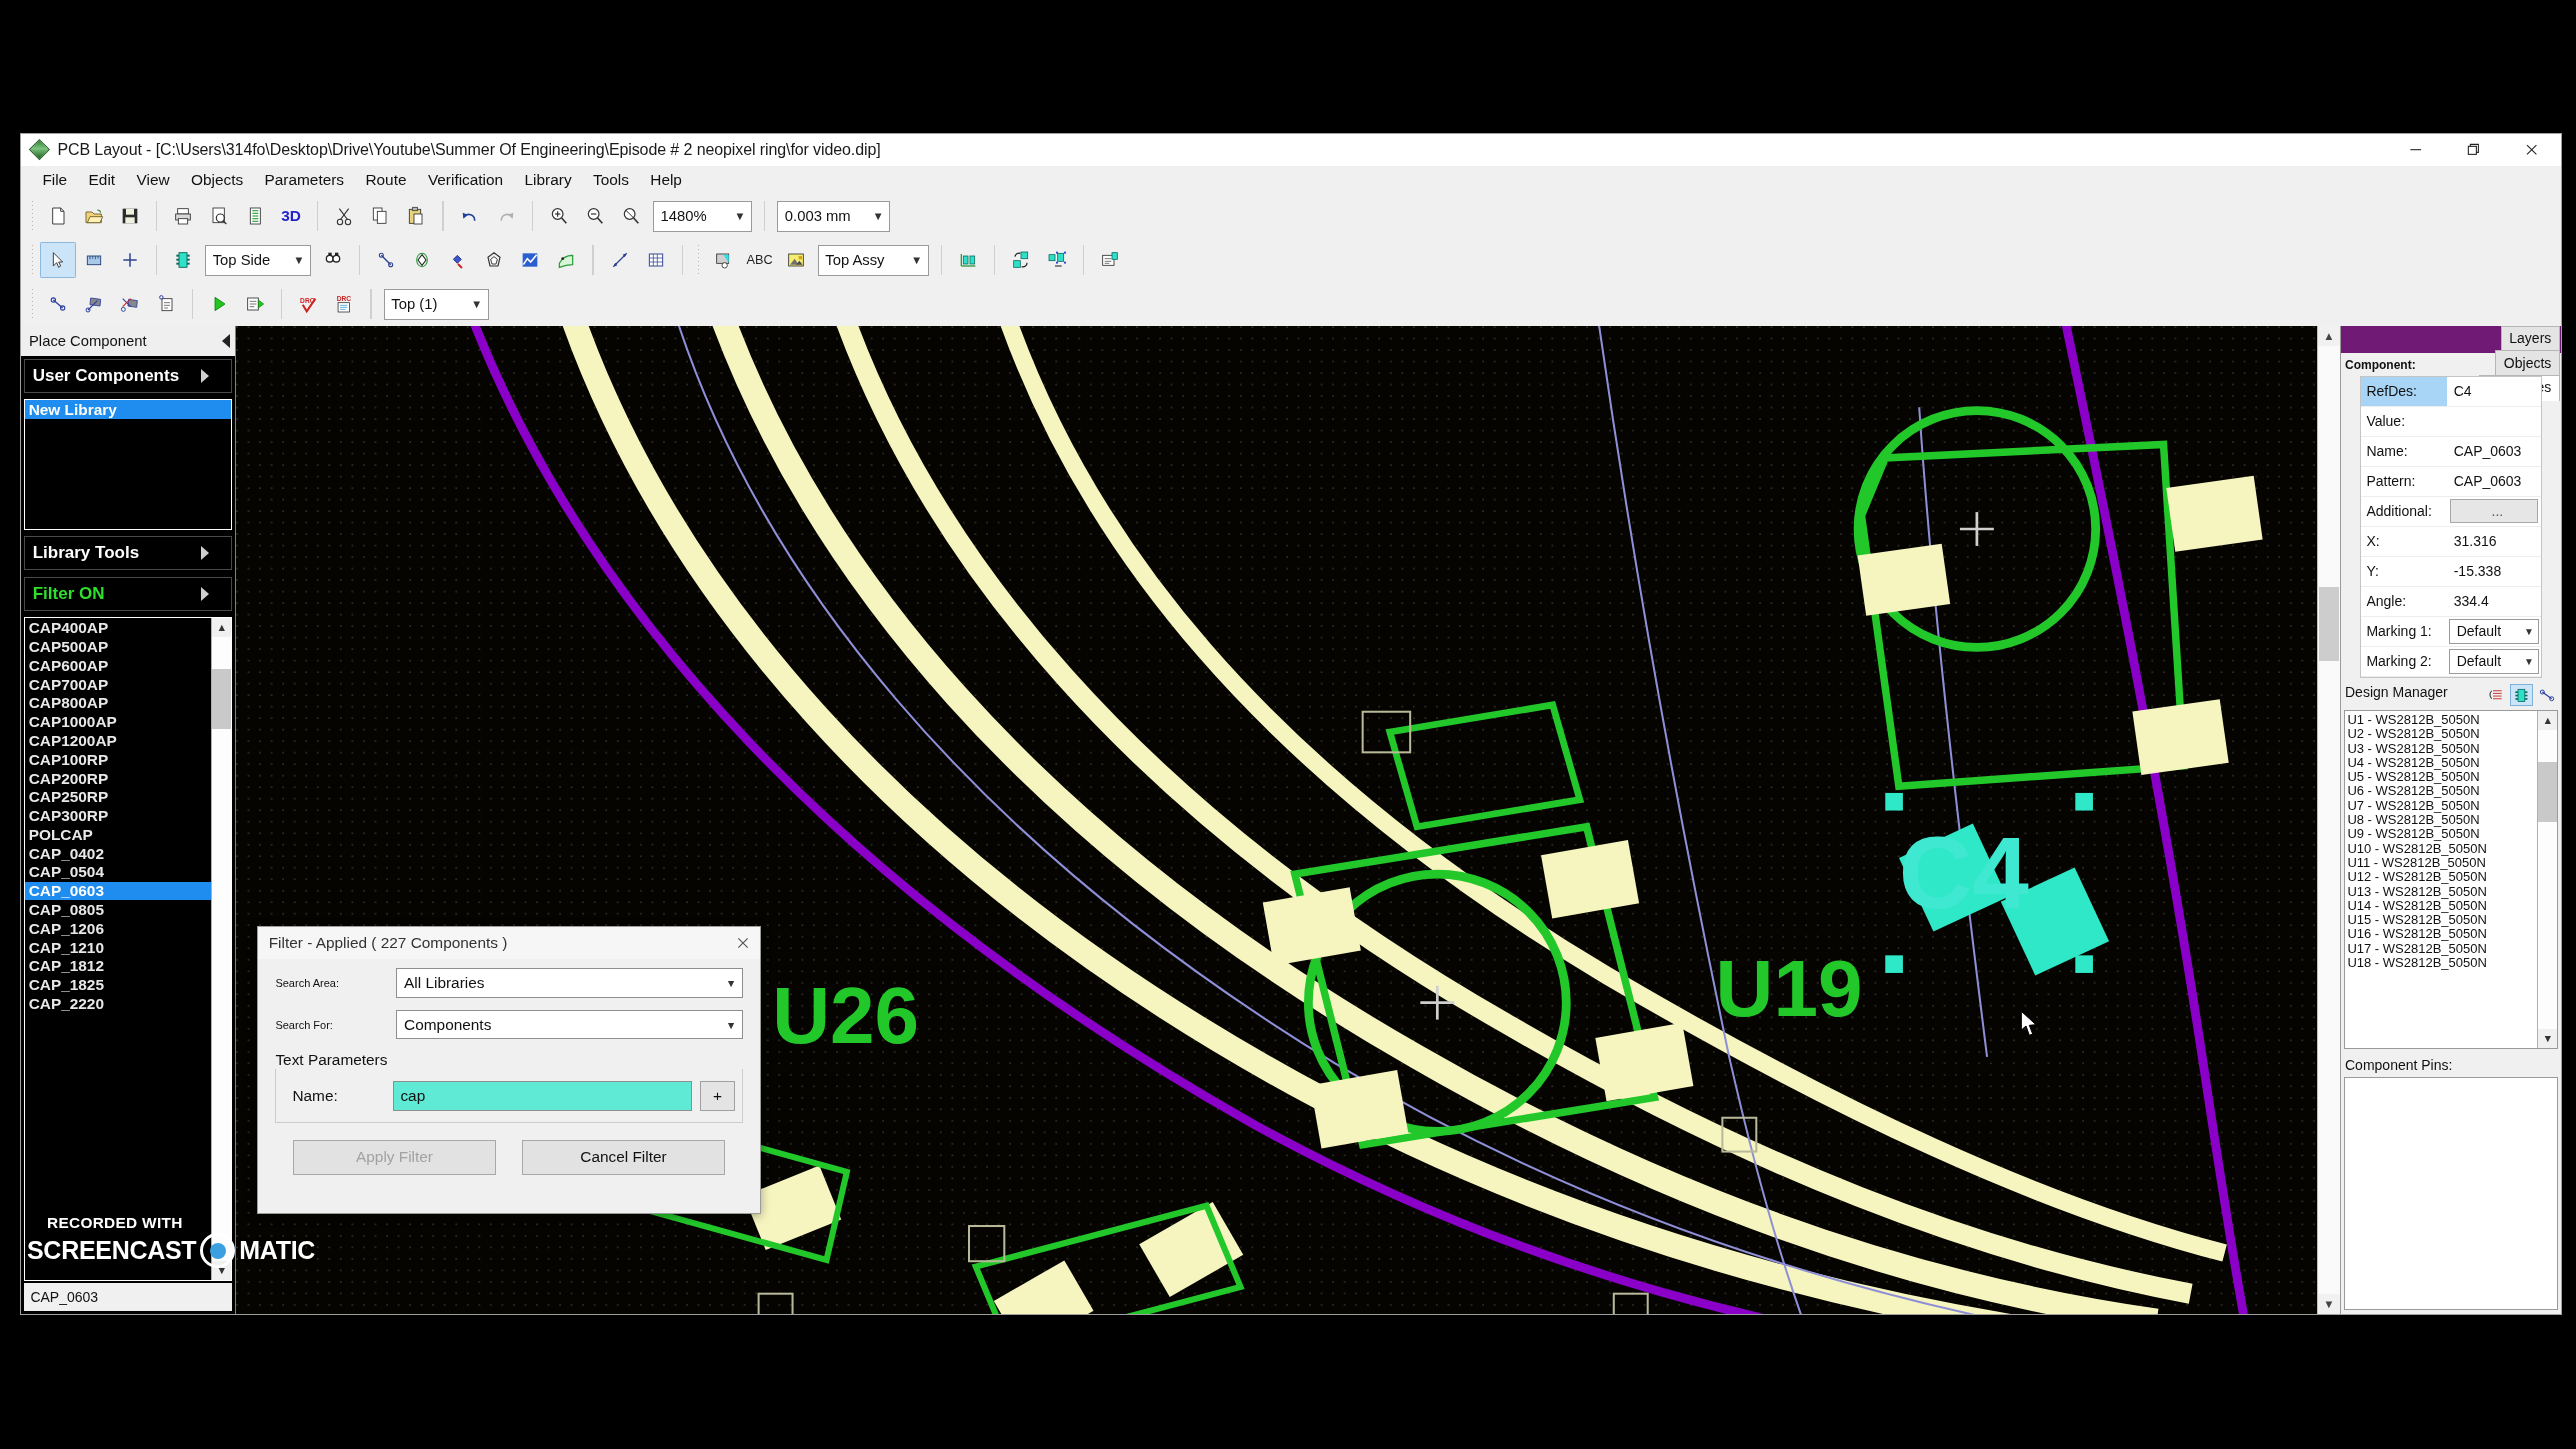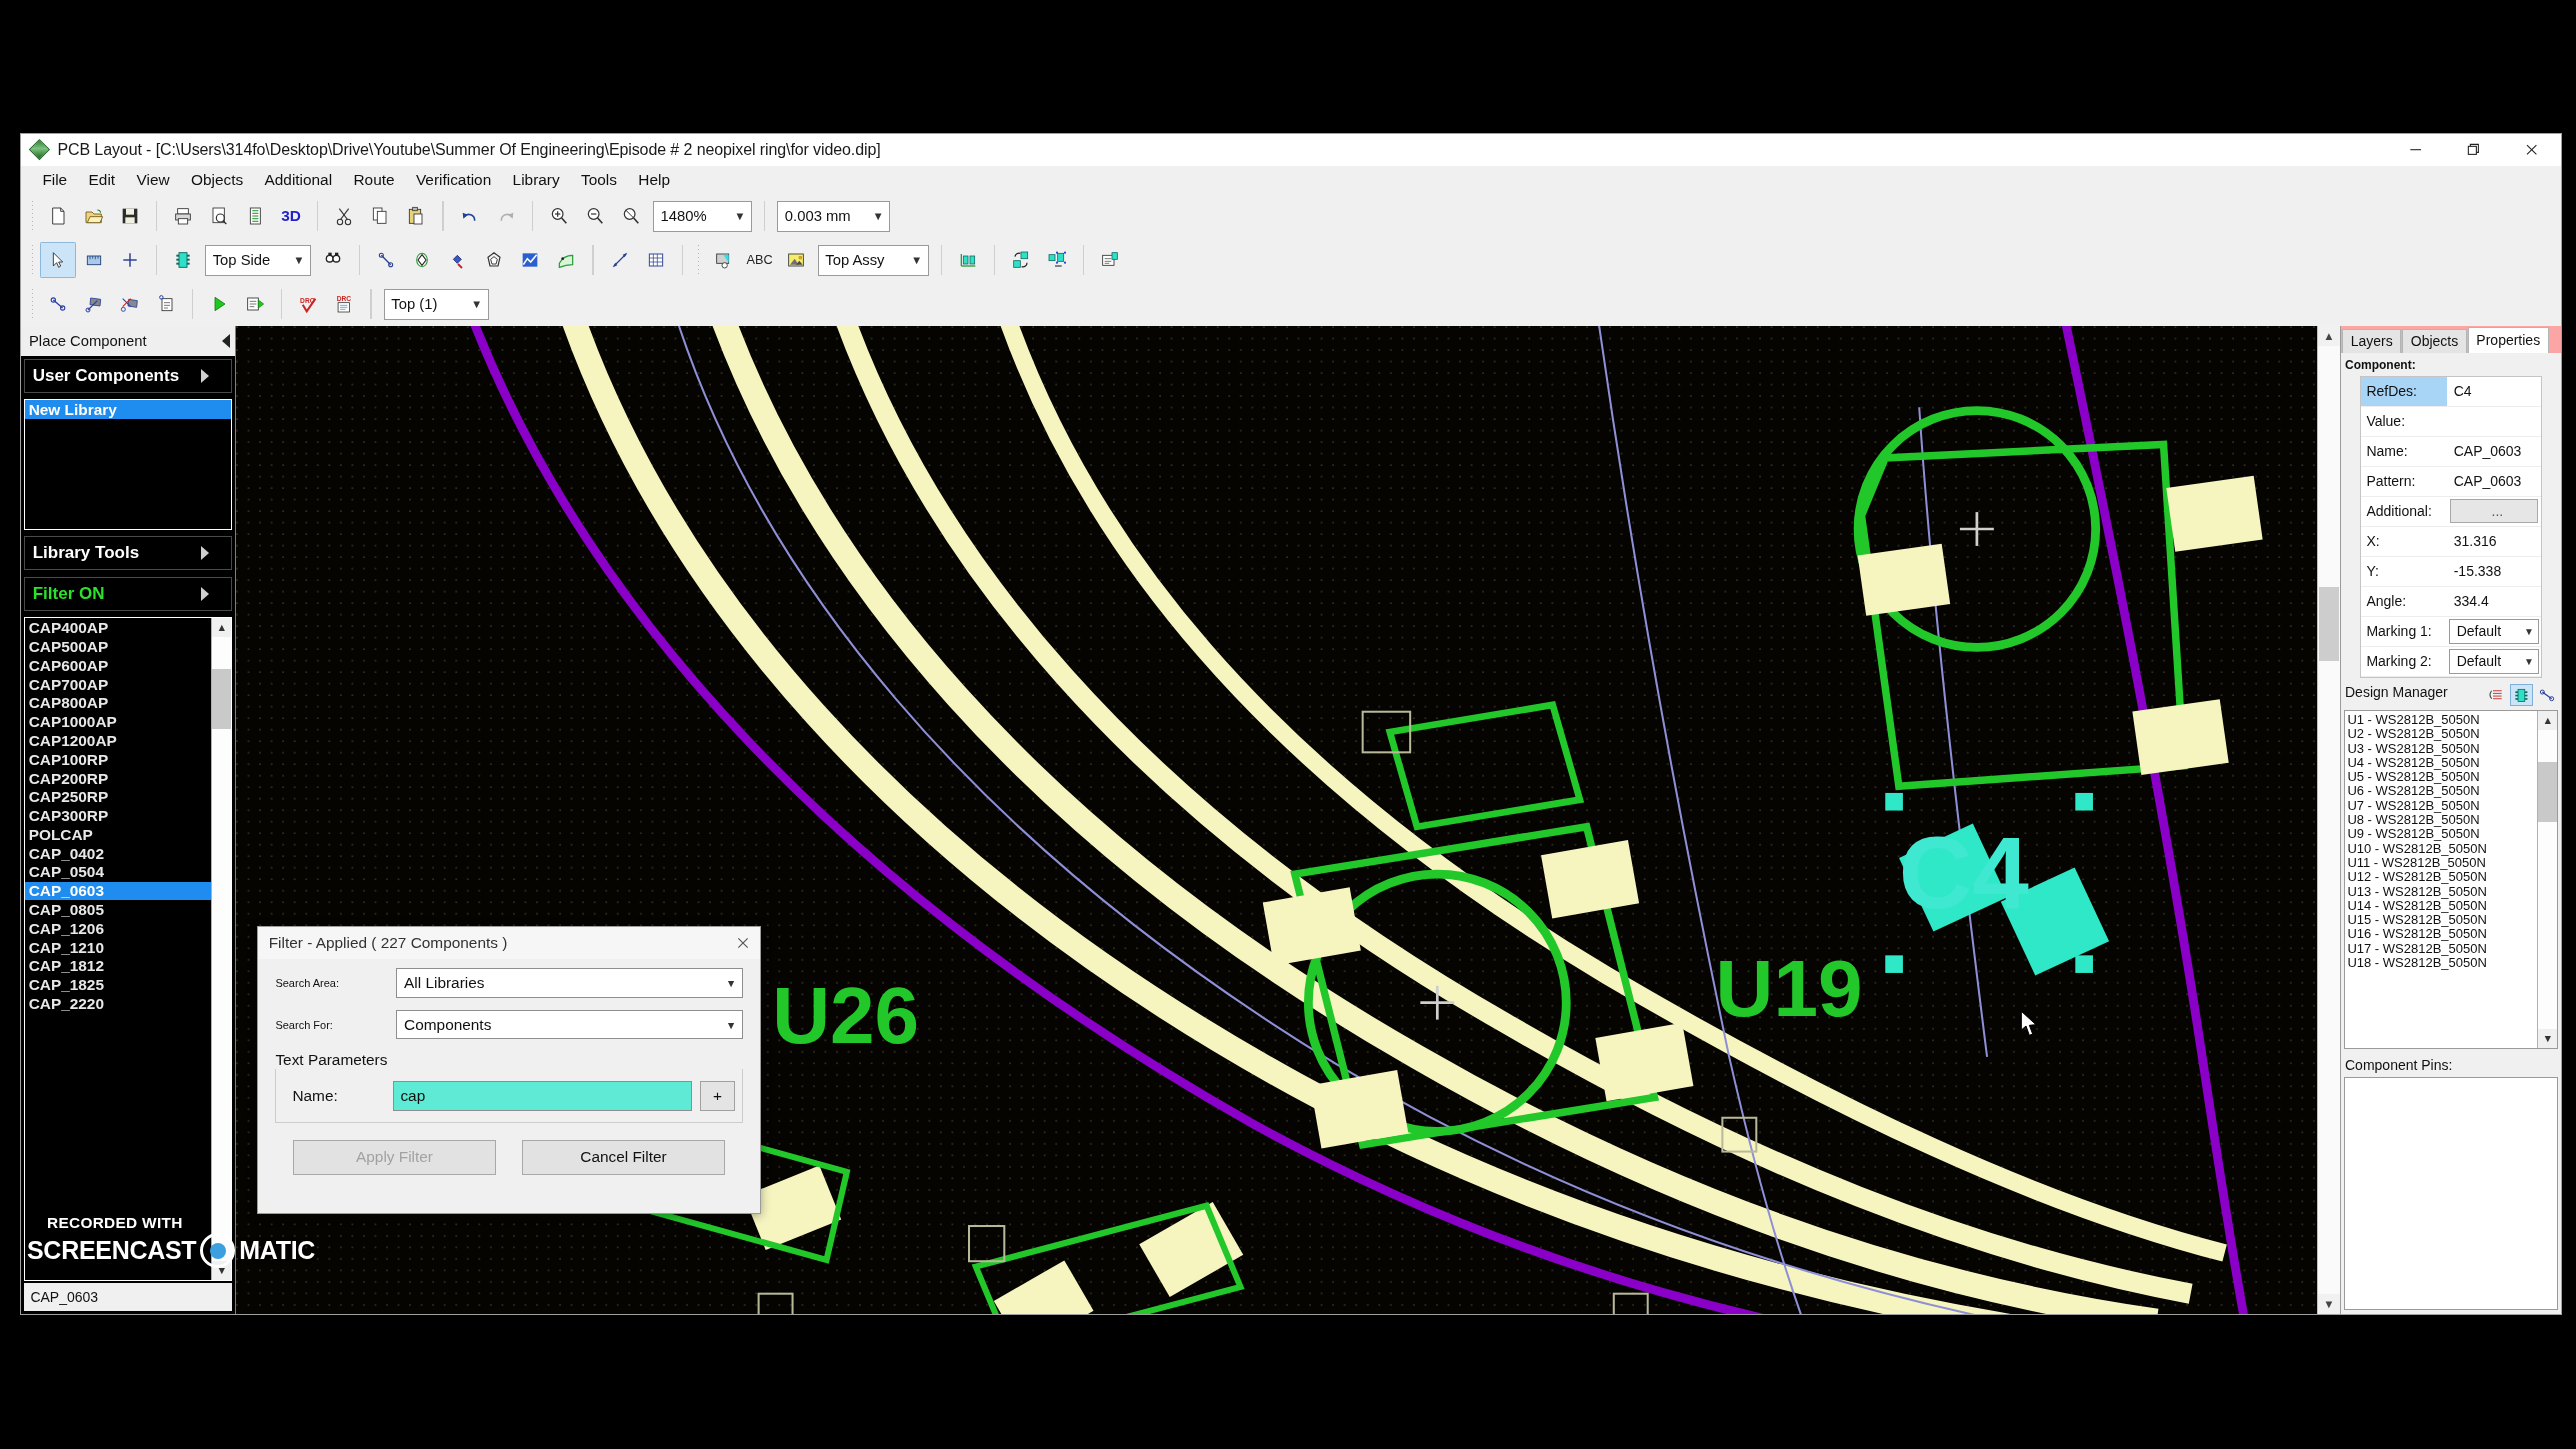--- a/index.html
+++ b/index.html
@@ -167,21 +167,21 @@
   .canvas-vscroll .track { flex: 1 1 auto; position: relative; background: #fafafa; }
   .canvas-vscroll .thumb {
     position: absolute; left: 1.3px; right: 1.3px; top: 241px; height: 74px; background: #cdcdcd;
   }
 
   
   .right-panel {
     width: 221px; flex: 0 0 auto; background: #f0f0f0;
     border-left: 0.7px solid #9a9a9a; display: flex; flex-direction: column;
   }
-  .tabs { display: flex; height: 27px; align-items: flex-end; padding-left: 1.3px; background: #fca5a5; }
+  .tabs { display: flex; height: 27px; align-items: flex-end; padding-left: 1.3px; background: #701a75; flex-direction: column; }
   .tab {
     font-size: 14px; color: #111; padding: 3.4px 7.4px 4px 7.4px;
     border: 0.7px solid #b5b5b5; border-bottom: none; background: #e4e4e4;
     margin-right: 1.3px;
   }
   .tab.active { background: #ffffff; padding-bottom: 5.4px; }
   .rp-section-title {
     font-size: 12px; font-weight: bold; color: #111; padding: 5.4px 0 3.4px 4px;
   }
   .prop-grid {
@@ -330,21 +330,21 @@
           </svg>
         </div>
       </div>
     </div>
 
     <div class="menubar">
       <div class="menu-item">File</div>
       <div class="menu-item">Edit</div>
       <div class="menu-item">View</div>
       <div class="menu-item">Objects</div>
-      <div class="menu-item">Additional</div>
+      <div class="menu-item">Parameters</div>
       <div class="menu-item">Route</div>
       <div class="menu-item">Verification</div>
       <div class="menu-item">Library</div>
       <div class="menu-item">Tools</div>
       <div class="menu-item">Help</div>
     </div>
 
     <div class="toolbar">
       <div class="tb-grip"></div>
 

